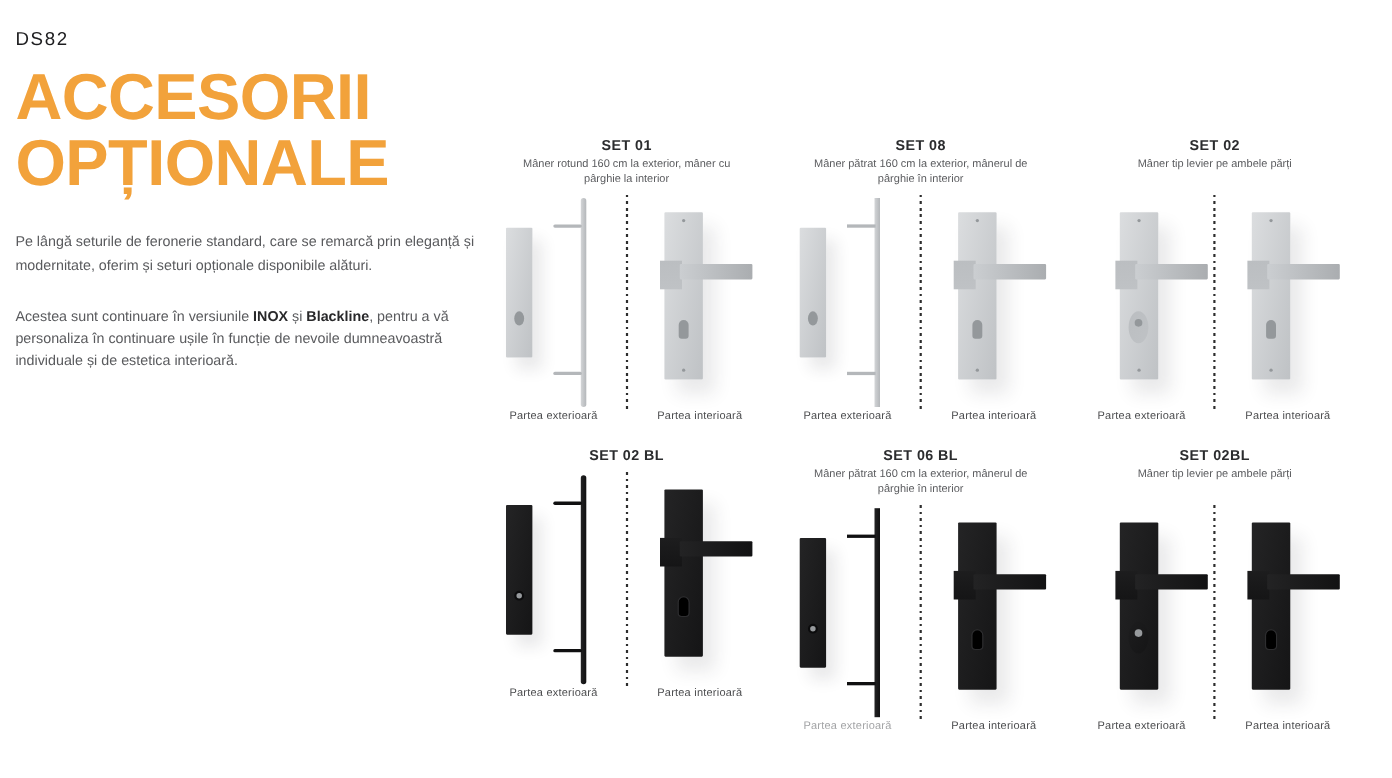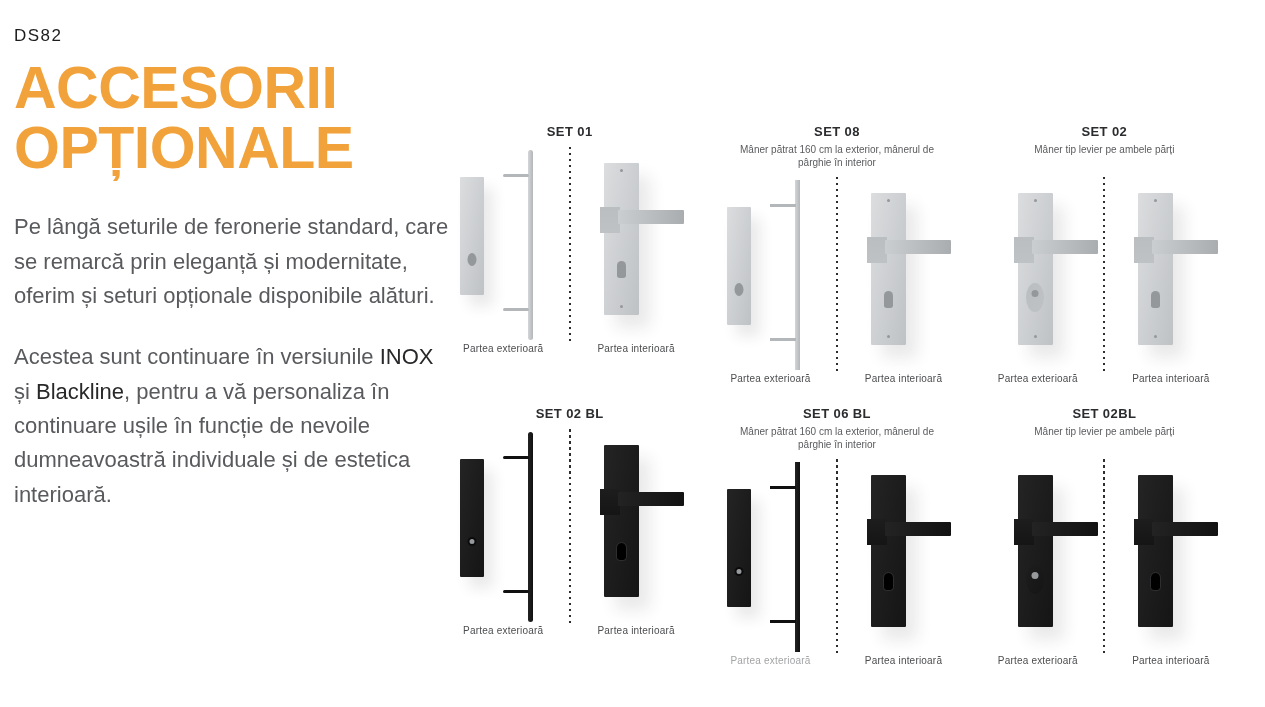--- a/index.html
+++ b/index.html
@@ -3,23 +3,23 @@
 <meta charset="utf-8">
 <style>
   * { margin:0; padding:0; box-sizing:border-box; }
   html,body { width:1265px; height:707px; background:#ffffff; overflow:hidden; }
   body { font-family:"Liberation Sans", sans-serif; position:relative; }
 
   
   .left-col { position:absolute; left:14px; top:26px; width:438px; }
   .doc-code { font-size:17px; font-weight:normal; color:#1d1d1f; letter-spacing:1.5px; }
   .page-title { margin-top:12px; font-size:59px; font-weight:bold; color:#F2A23B; letter-spacing:-0.5px; line-height:1.02; }
-  .intro { margin-top:32px; font-size:22px; line-height:1.56; color:#595a5d; }
+  .intro { margin-top:32px; font-size:13px; line-height:1.56; color:#595a5d; }
   .intro p + p { margin-top:27px; }
-  .intro strong { color:#28282a; font-weight:normal; }
+  .intro strong { color:#28282a; font-weight:bold; }
 
   
   .sets-grid { position:absolute; left:436px; top:124px; width:802px;
                display:grid; grid-template-columns:1fr 1fr 1fr; row-gap:22px; justify-items:center; }
   .set-cell { width:266px; display:flex; flex-direction:column; align-items:center; }
   .set-name { font-size:13px; font-weight:bold; color:#2b2c2e; letter-spacing:0.4px; }
   .set-desc { margin-top:4px; font-size:10px; line-height:13px; color:#5a5b5e; text-align:center; max-width:200px; min-height:26px; }
   .figs { margin-top:8px; display:flex; align-items:flex-start; }
   .sep { width:2px; height:196px; margin:0 3px;
          background:repeating-linear-gradient(to bottom,#2d2d2d 0 2.5px, transparent 2.5px 6px); }
@@ -74,20 +74,21 @@
   <div class="intro">
     <p>Pe lângă seturile de feronerie standard, care se remarcă prin eleganță și modernitate, oferim și seturi opționale disponibile alături.</p>
     <p><span>Acestea sunt continuare în versiunile </span><strong>INOX</strong><span> și </span><strong>Blackline</strong><span>, pentru a vă personaliza în continuare ușile în funcție de nevoile dumneavoastră individuale și de estetica interioară.</span></p>
   </div>
 </div>
 
 <div class="sets-grid">
 
   <div class="set-cell f-inox">
     <div class="set-name">SET 01</div>
+    <div class="set-desc">Mâner rotund 160 cm la exterior, mâner cu pârghie la interior</div>
     <div class="figs">
       <div class="fig v-pull-round">
         <div class="plate">
             <div class="kh"></div>
           </div>
         <div class="bar"></div>
         <div class="stand t"></div>
         <div class="stand b"></div>
       </div>
       <div class="sep"></div>

